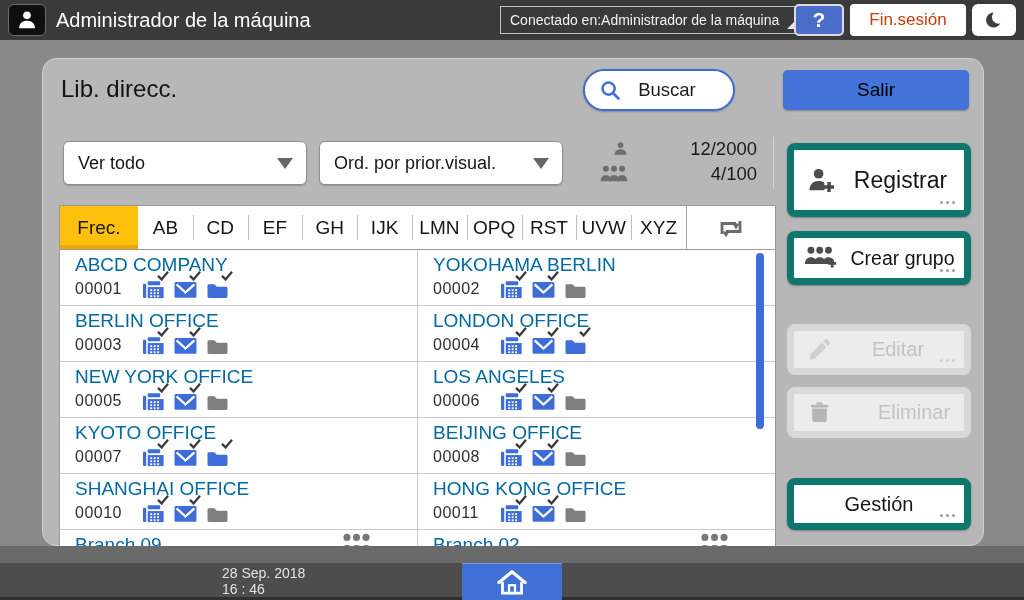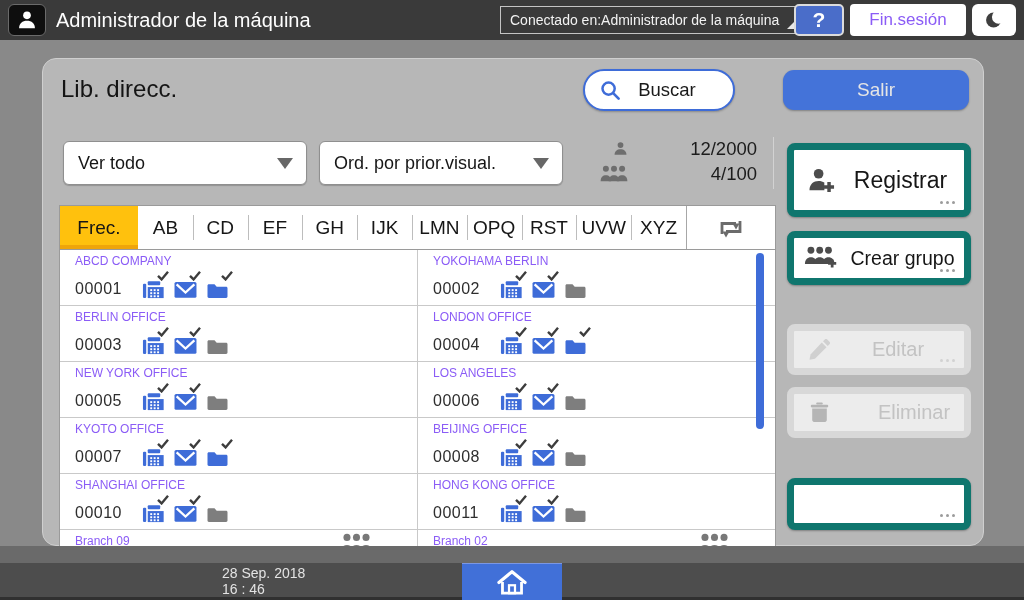--- a/index.html
+++ b/index.html
@@ -23,36 +23,36 @@
     color:#fdfdfd;font-size:20px;white-space:nowrap;}
   .session-box{position:absolute;left:452px;top:6px;width:302px;height:28px;box-sizing:border-box;
     border:1px solid #c4c4c4;border-radius:0;color:#f2f2f2;font-size:14px;
     line-height:26px;padding-left:9px;overflow:hidden;white-space:nowrap;margin-left:48px;}
   .session-tri{position:absolute;right:5px;bottom:4px;width:0;height:0;
     border-left:9px solid transparent;border-bottom:9px solid #e8e8e8;}
   .help-btn{position:absolute;left:794px;top:4px;width:50px;height:32px;box-sizing:border-box;
     background:#4a6dc9;border:2px solid #dcdcdc;border-radius:5px;color:#fff;
     font-size:21px;font-weight:600;display:flex;align-items:center;justify-content:center;}
   .logout-btn{position:absolute;left:850px;top:4px;width:116px;height:32px;background:#fff;
-    border-radius:4px;color:#8b5cf6;font-size:17px;display:flex;align-items:center;justify-content:center;}
+    border-radius:4px;color:#c2410c;font-size:17px;display:flex;align-items:center;justify-content:center;}
   .moon-btn{position:absolute;left:972px;top:4px;width:44px;height:32px;background:#fff;
     border-radius:6px;display:flex;align-items:center;justify-content:center;}
   .moon-btn .ic{width:20px;height:20px;}
 
   
   .panel{position:absolute;left:42px;top:58px;width:942px;height:488px;background:#b7b7b7;
     border-radius:14px;border:1px solid #cfcfcf;box-sizing:border-box;}
   .ptitle{position:absolute;left:18px;top:16px;font-size:24px;color:#141414;}
   .search-btn{position:absolute;left:540px;top:10px;width:152px;height:42px;background:#fff;
     border:2px solid var(--accent);border-radius:22px;box-sizing:border-box;
     display:flex;align-items:center;box-shadow:0 1px 2px rgba(0,0,0,.25);}
   .search-btn .ic{width:21px;height:21px;margin-left:15px;color:var(--accent);}
   .search-btn .lbl{flex:1;text-align:center;padding-right:20px;font-size:18.5px;color:#1a1a1a;}
   .exit-btn{position:absolute;left:740px;top:11px;width:186px;height:40px;background:#4473d9;
-    border-radius:11px;color:#e5e5e5;font-size:19px;display:flex;align-items:center;justify-content:center;
+    border-radius:5px;color:#000000;font-size:19px;display:flex;align-items:center;justify-content:center;
     box-shadow:0 1px 2px rgba(0,0,0,.3);}
 
   .dd{position:absolute;top:82px;height:44px;width:244px;background:#fff;border:1px solid #8f8f8f;
     border-radius:6px;box-sizing:border-box;display:flex;align-items:center;box-shadow:0 1px 1px rgba(0,0,0,.2);}
   .dd .lbl{margin-left:14px;font-size:18px;color:#161616;flex:1;white-space:nowrap;}
   .dd .arr{width:0;height:0;border-left:8px solid transparent;border-right:8px solid transparent;
     border-top:11px solid #676767;margin-right:13px;}
   .dd1{left:20px;}.dd2{left:276px;}
 
   .count-block{position:absolute;left:556px;top:77px;width:158px;}
@@ -76,21 +76,21 @@
   .tab-switch{flex:0 0 88px;border-left:1px solid #a7a7a7;display:flex;align-items:center;justify-content:center;}
   .tab-switch .ic{width:30px;height:26px;}
 
   
   .list{position:absolute;left:16px;top:190px;width:717px;height:298px;background:#fff;
     border:1px solid #9a9a9a;box-sizing:border-box;overflow:hidden;}
   .lrow{height:56px;box-sizing:border-box;border-bottom:1px solid #c9c9c9;display:flex;}
   .cell{position:relative;width:358px;box-sizing:border-box;}
   .cell.c0{border-right:1px solid #c9c9c9;}
   .cell.c1{flex:1;}
-  .cell .nm{position:absolute;left:15px;top:4px;font-size:12px;color:#8b5cf6;white-space:nowrap;}
+  .cell .nm{position:absolute;left:15px;top:4px;font-size:19px;color:#0369a1;white-space:nowrap;}
   .cell .no{position:absolute;left:15px;top:30px;font-size:16px;color:#2e2e2e;letter-spacing:.5px;}
   .cell .ics{position:absolute;left:82px;top:28px;display:flex;gap:9px;}
   .dicon{position:relative;width:23px;height:21px;}
   .dicon .g{position:absolute;left:0;right:0;bottom:0;}
   .dicon.t-fax .g{height:21px;}
   .dicon.t-folder .g{height:16px;}
   .dicon.on{color:var(--regcolor);}
   .dicon.off{color:var(--unregcolor);}
   .chk{position:absolute;right:-4px;top:-7px;width:12px;height:10px;}
   .cell .gicon{position:absolute;right:44px;top:3px;width:33px;height:20px;color:#787878;}
@@ -866,20 +866,21 @@
         <span class="aic">
           <svg viewBox="0 0 24 24">
             <path class="f" d="M5 8.2h14v11.1c0 .9-.8 1.7-1.7 1.7H6.7c-.9 0-1.7-.8-1.7-1.7z"></path>
             <rect class="f" x="3.6" y="4.6" width="16.8" height="2.5" rx="1.1"></rect>
             <rect class="f" x="8.8" y="2.4" width="6.4" height="2" rx="1"></rect>
           </svg>
         </span>
         <span class="lbl">Eliminar</span>
       </div>
       <div class="act k-gestion">
+        <span class="lbl">Gestión</span>
         <span class="dots">
           <i></i>
           <i></i>
           <i></i>
         </span>
       </div>
     </div>
 </div>
 
 <div class="statusbar">

